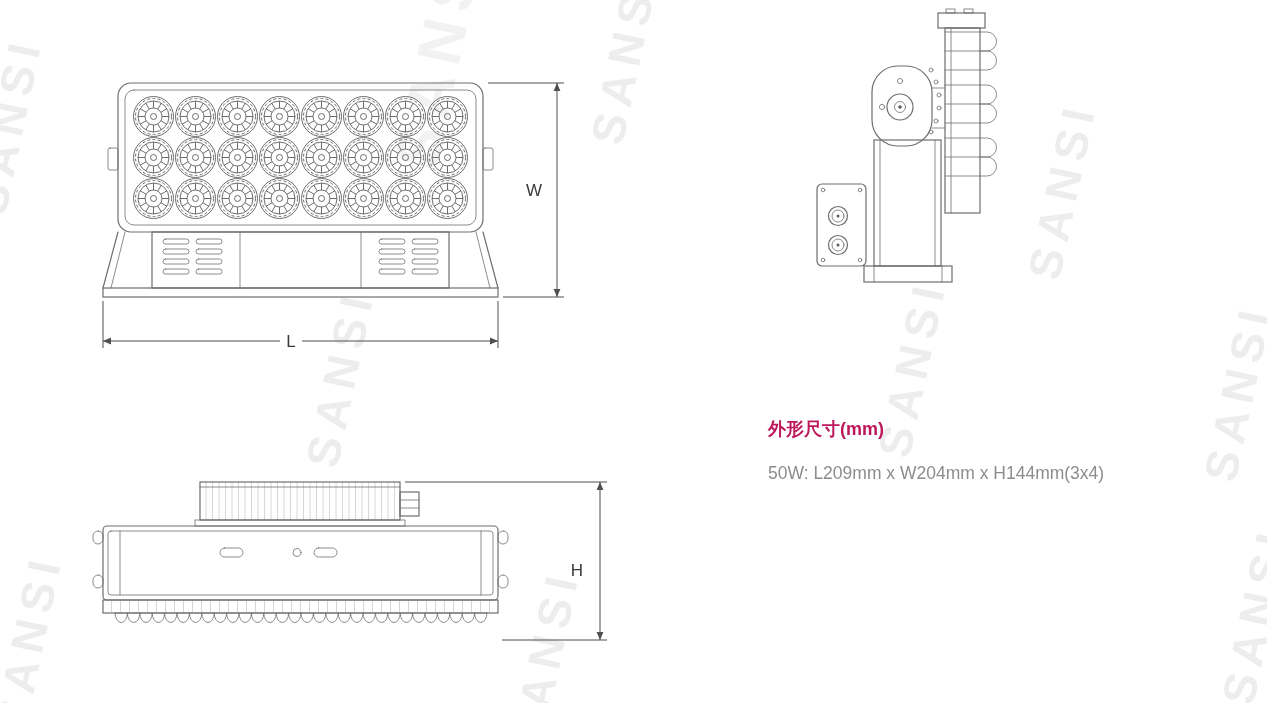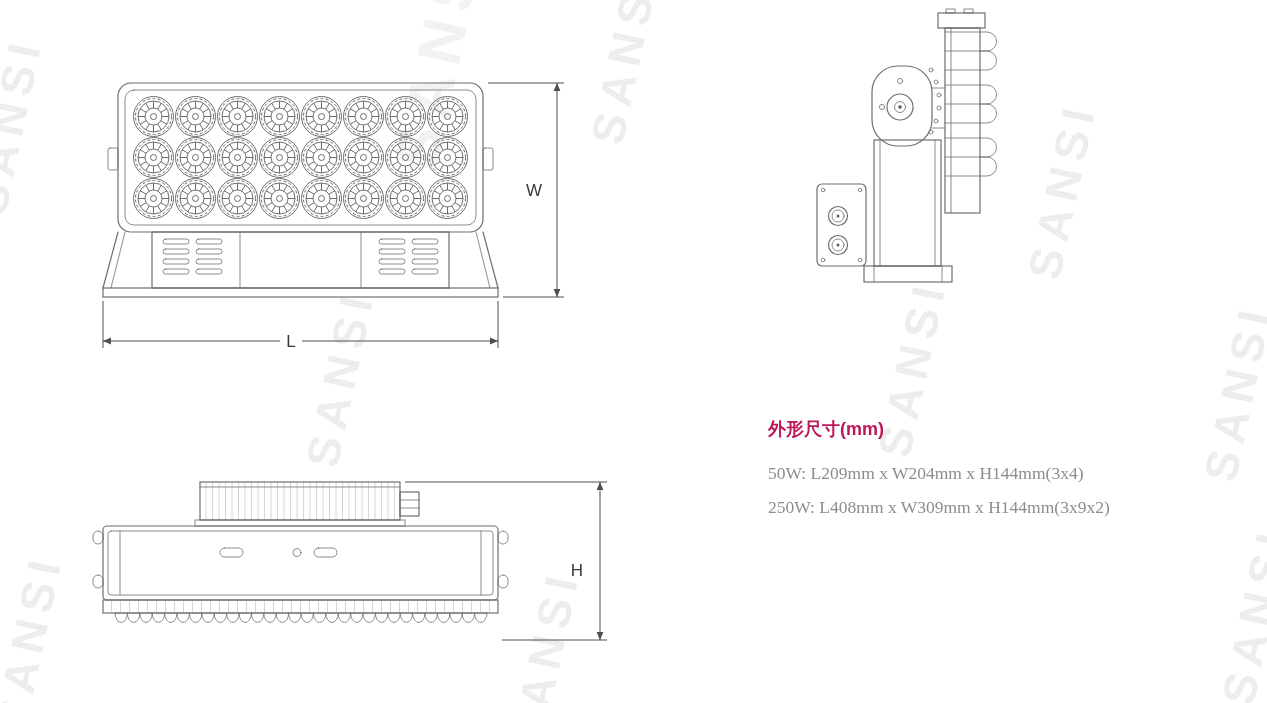--- a/index.html
+++ b/index.html
@@ -23,21 +23,21 @@
   .draw  { stroke:#6e6e6e; fill:none; stroke-width:1.2; stroke-linecap:round; }
   .thin  { stroke-width:0.8; }
   .led   { stroke:#5c5c5c; fill:none; stroke-width:0.9; }
   .dim   { stroke:#4f4f4f; fill:none; stroke-width:1; }
   .dim-arrow { fill:#4f4f4f; stroke:none; }
   .dim-text  { fill:#3a3a3a; stroke:none; font:17px "Liberation Sans", sans-serif; }
   .dot { fill:#5c5c5c; stroke:none; }
   
   .spec-panel { position:absolute; left:768px; top:417px; z-index:2; }
   .spec-title { font-size:18px; font-weight:700; color:#be185d; margin-bottom:16px; }
-  .spec-line  { font-size:17.5px; color:#8d8d8d; line-height:33.5px; white-space:nowrap;font-family:Liberation Serif, serif; }
+  .spec-line  { font-size:17.5px; color:#8d8d8d; line-height:33.5px; white-space:nowrap; }
 </style>
 </head>
 <body>
 
 <div class="page">
 
   <div>
     <span class="wm wm-lg" style="left:440px; top:50px;">SANSI</span>
     <span class="wm" style="left:625px; top:55px;">SANSI</span>
     <span class="wm" style="left:8px;   top:125px;">SANSI</span>
@@ -257,16 +257,15 @@
       <line class="dim" x1="510" y1="8" x2="510" y2="166"></line>
       <polygon class="dim-arrow" points="510,8 506.6,16 513.4,16"></polygon>
       <polygon class="dim-arrow" points="510,166 506.6,158 513.4,158"></polygon>
       <text class="dim-text" x="493" y="102" text-anchor="end">H</text>
     </g>
   </svg>
 
   <div class="spec-panel">
     <div class="spec-title">外形尺寸(mm)</div>
     <div class="spec-line">50W: L209mm x W204mm x H144mm(3x4)</div>
-    <div class="spec-line">250W: L408mm x W309mm x H144mm(3x9x2)</div>
   </div>
 
 </div>
 
 </body></html>

